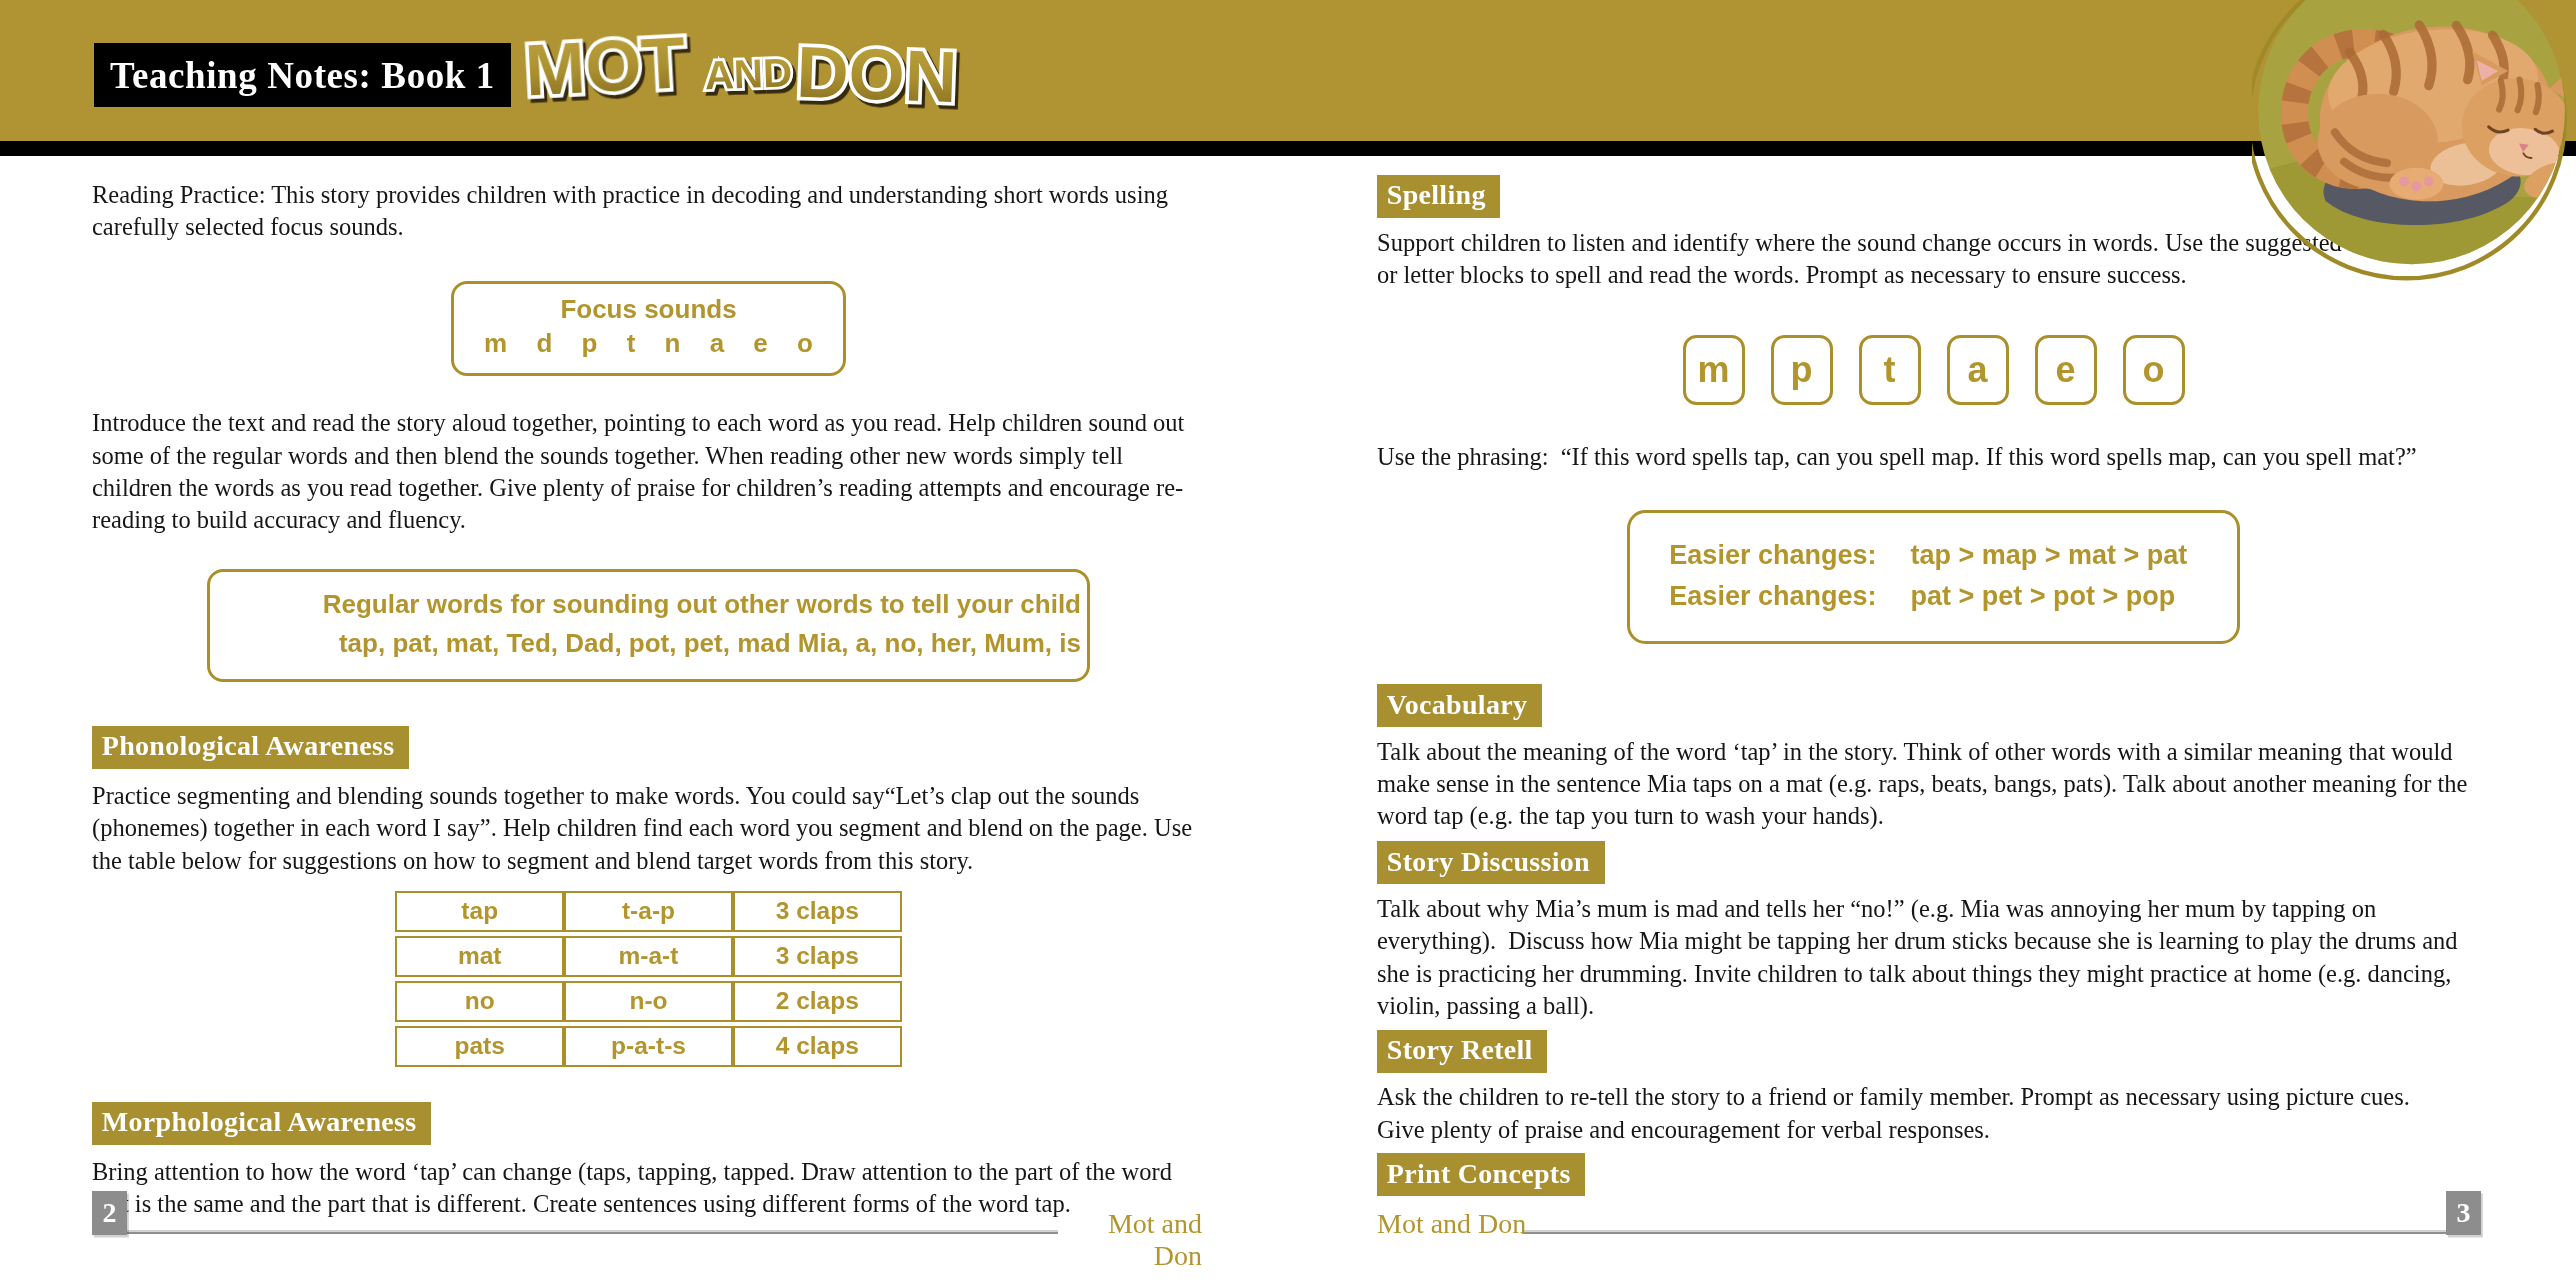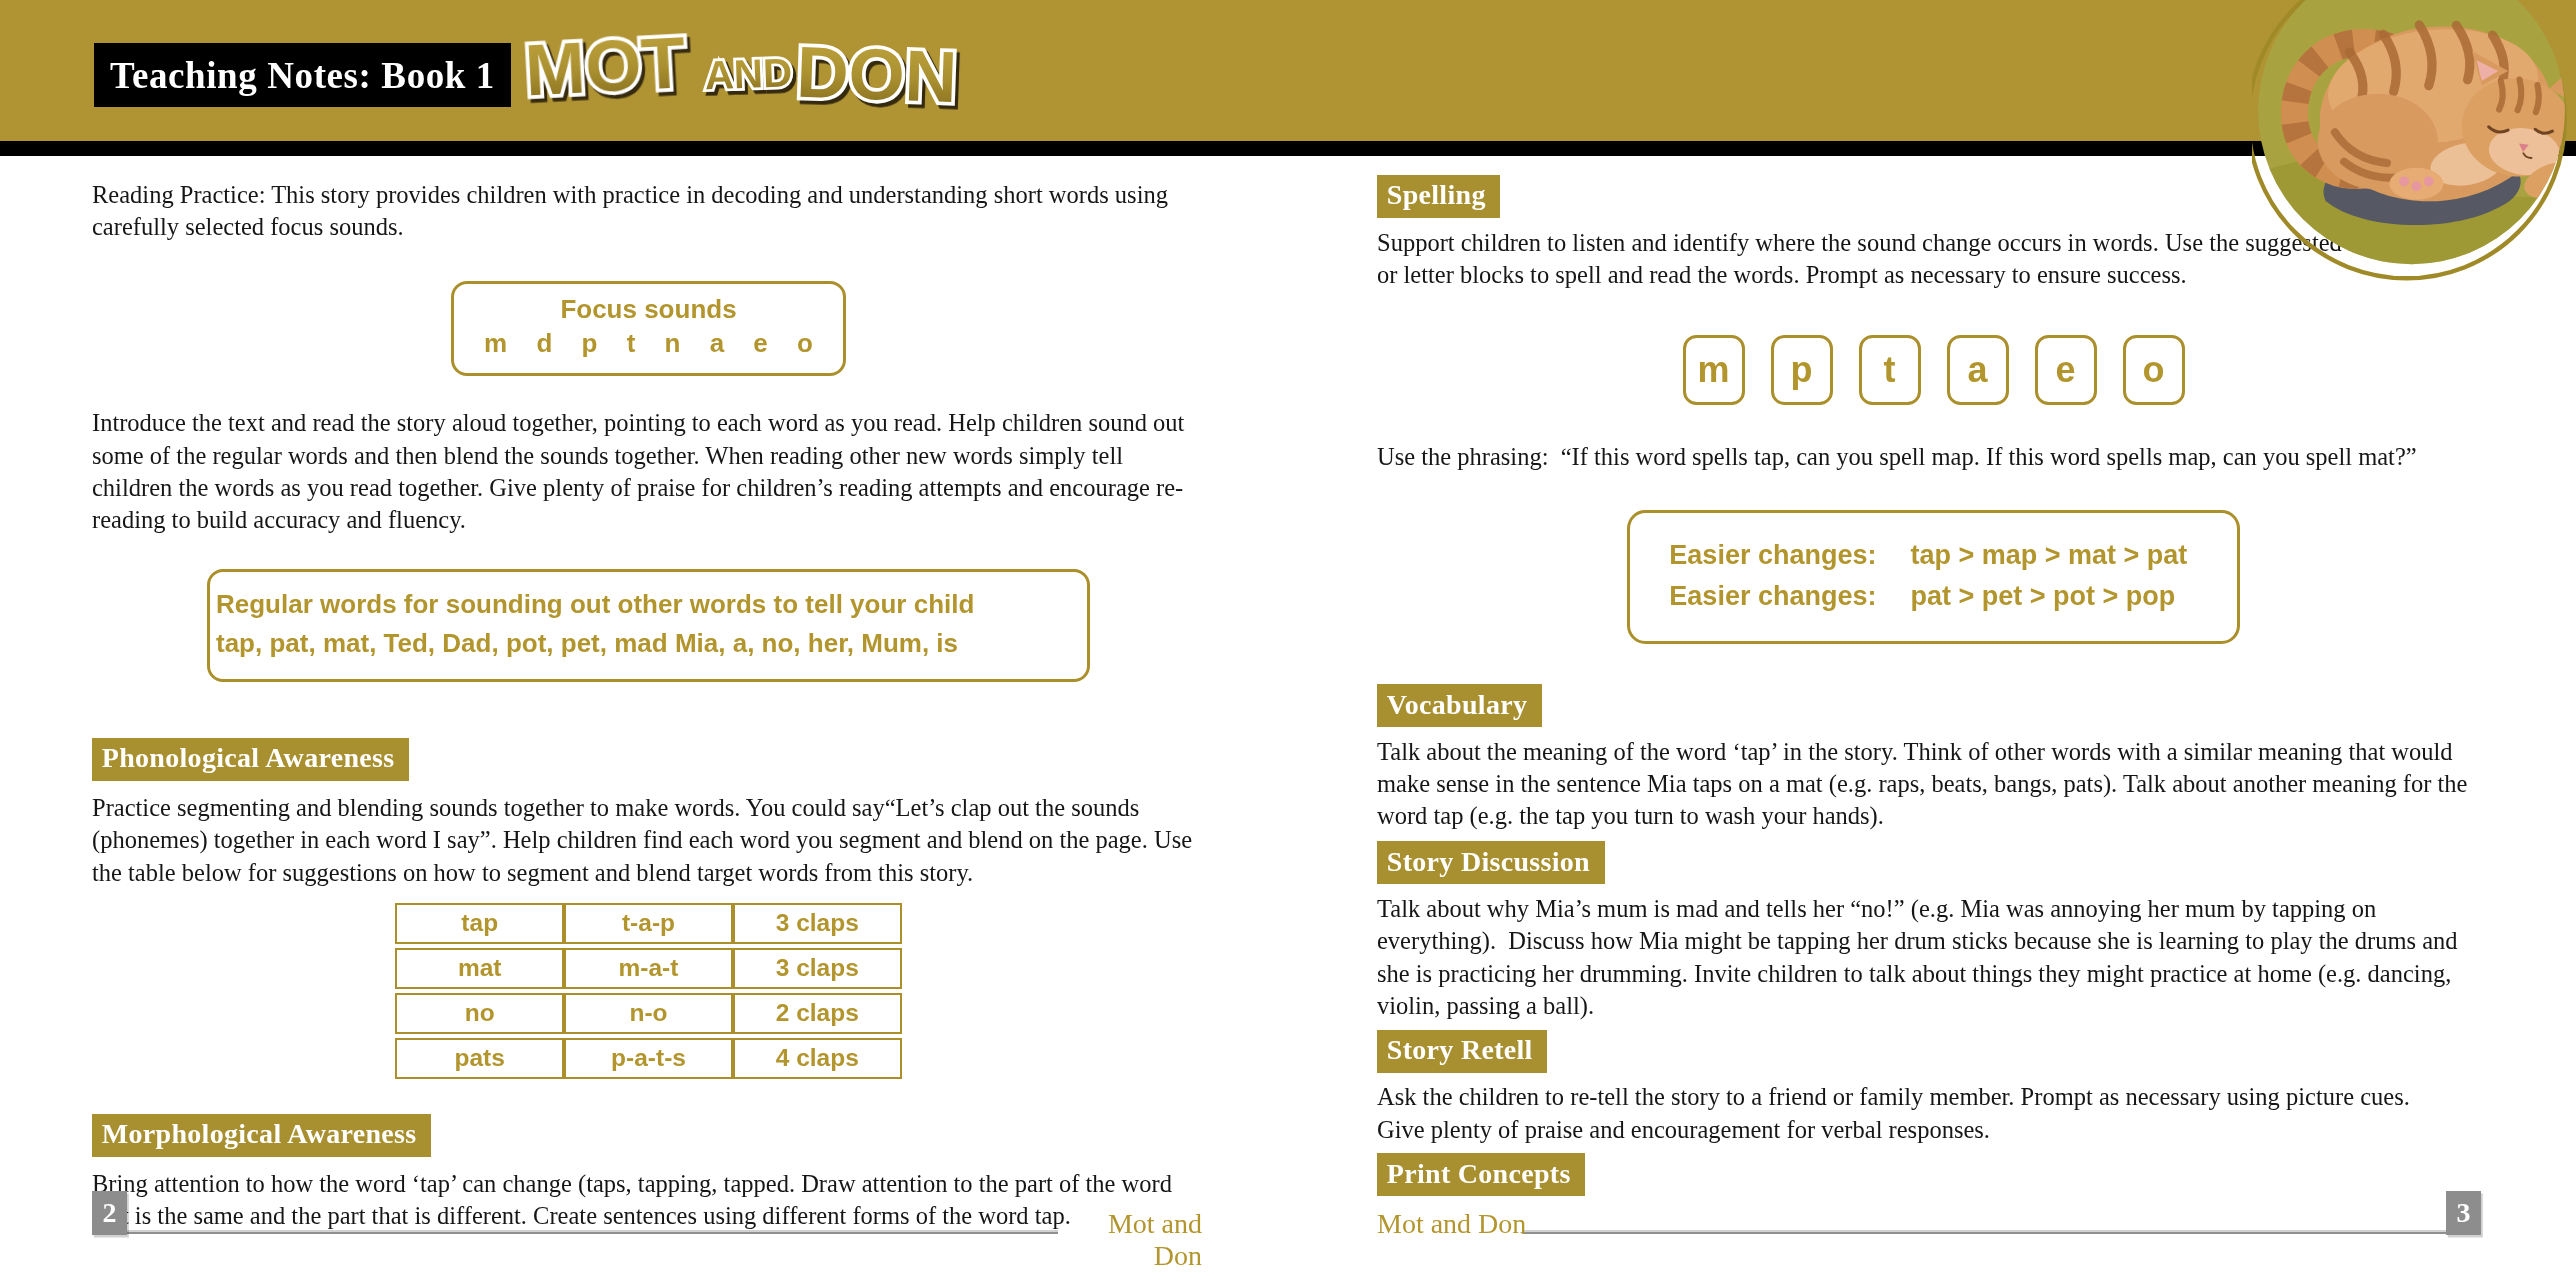--- a/index.html
+++ b/index.html
@@ -38,21 +38,21 @@
     display:inline-block;margin:0;background:var(--gold-bg);color:#ffffff;
     font-weight:700;font-size:28px;padding:4.3px 14.7px 6.7px 9.8px;letter-spacing:0.3px;
   }
   .gold-sans{font-family:Liberation Sans, sans-serif;font-weight:700;color:var(--gold);}
   
   .gold-box{border:3.1px solid var(--gold-border);border-radius:16px;background:#ffffff;}
   .focus-box{width:389px;margin:37px auto 0;text-align:center;padding:9.8px 0 12.3px;}
   .focus-box .fb-title{font-size:26px;line-height:1.3;}
   .focus-box .fb-letters{font-size:26px;line-height:1.3;word-spacing:22px;}
   
-  .regular-box{width:865px;margin:32px auto 12px;text-align:left;padding:13.5px 6.1px 16px;}
+  .regular-box{width:865px;margin:32px auto 0;text-align:right;padding:13.5px 6.1px 16px;}
   .regular-box div{font-size:26px;line-height:1.5;}
   
   .clap-table{border-collapse:separate;border-spacing:0 4.3px;margin:9.8px auto 0;}
   .clap-table td{
     border:2.5px solid var(--gold-border);width:155px;height:32px;text-align:center;vertical-align:middle;
     font-family:"Liberation Sans","DejaVu Sans",sans-serif;font-weight:700;font-size:24.5px;color:var(--gold);
     padding:2.5px 4.9px;
   }
   
   .tiles{display:flex;gap:26px;justify-content:center;margin-top:44px;}

